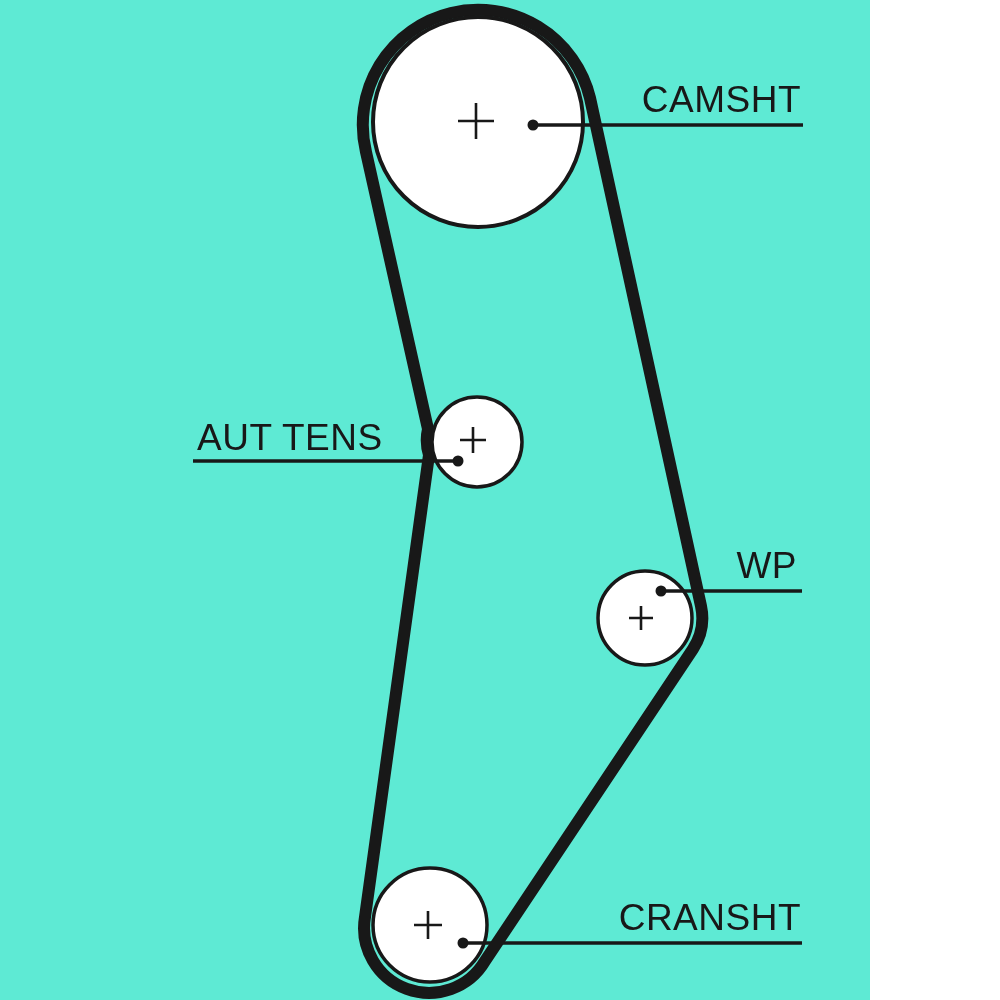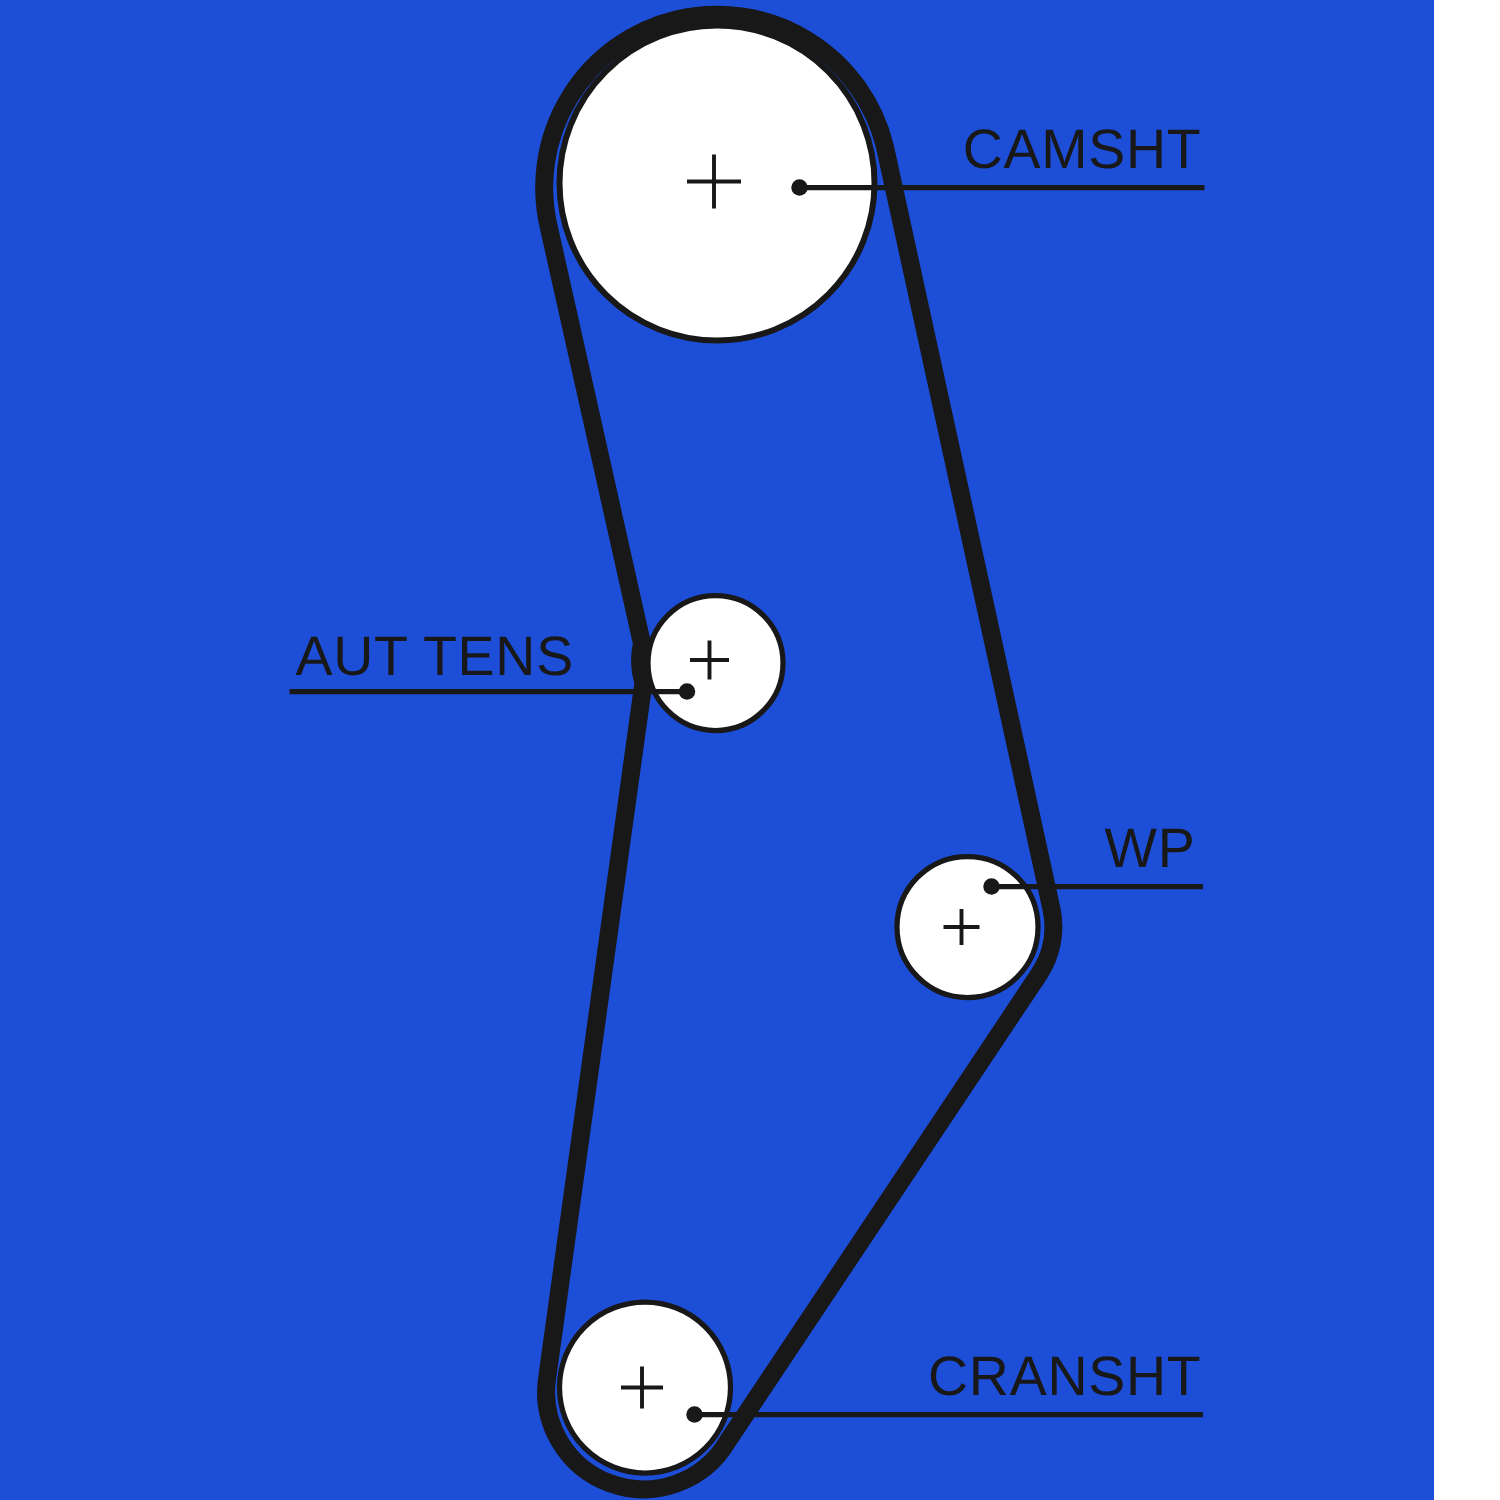--- a/index.html
+++ b/index.html
@@ -1,23 +1,23 @@
 <!DOCTYPE html>
 <html><head>
 <meta charset="utf-8">
 <style>
   html, body {
     margin: 0;
     padding: 0;
     background: #ffffff;
   }
   .stage {
-    width: 956px;
+    width: 870px;
     height: 1000px;
-    background: #1d4ed8;
+    background: #5eead4;
     position: relative;
     overflow: hidden;
     font-family: "Liberation Sans", sans-serif;
   }
   svg text {
     font-family: "Liberation Sans", sans-serif;
     font-size: 37px;
     letter-spacing: 0.5px;
     fill: #181818;
   }

